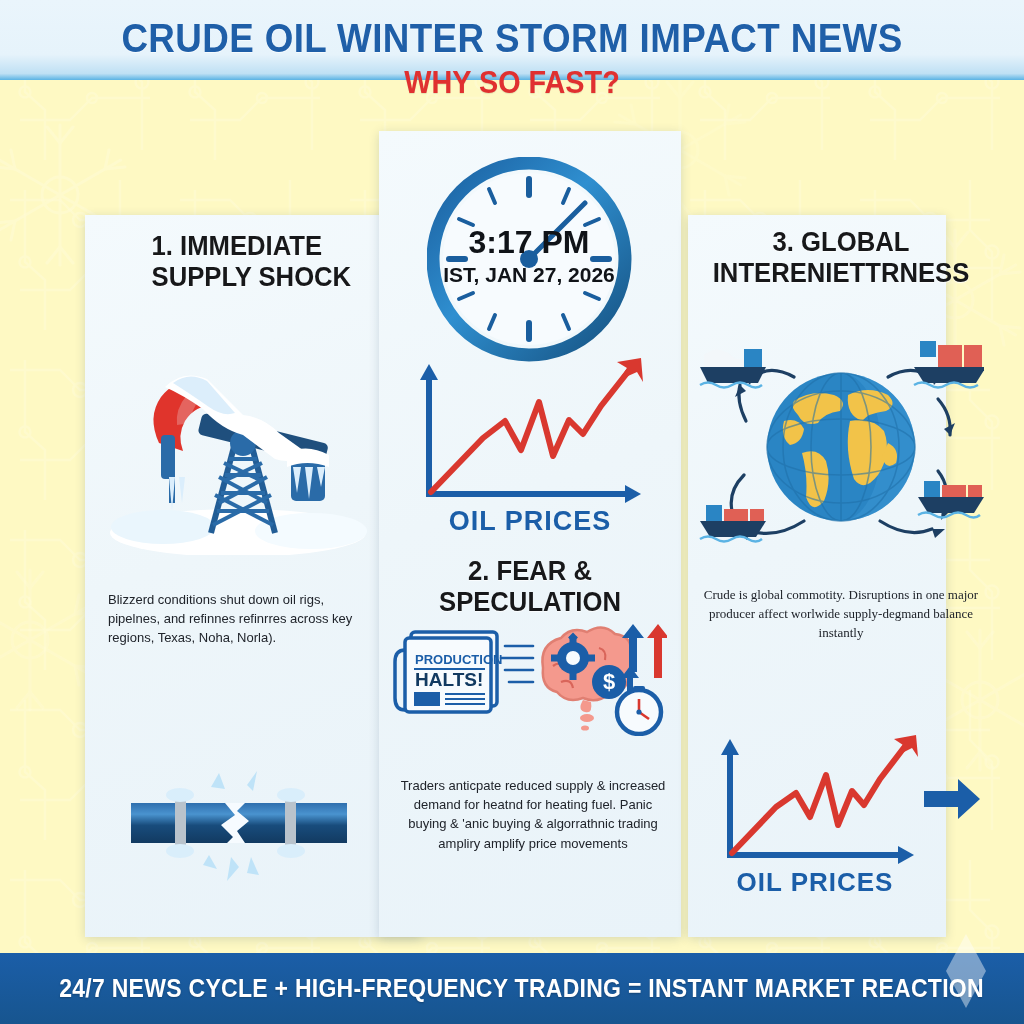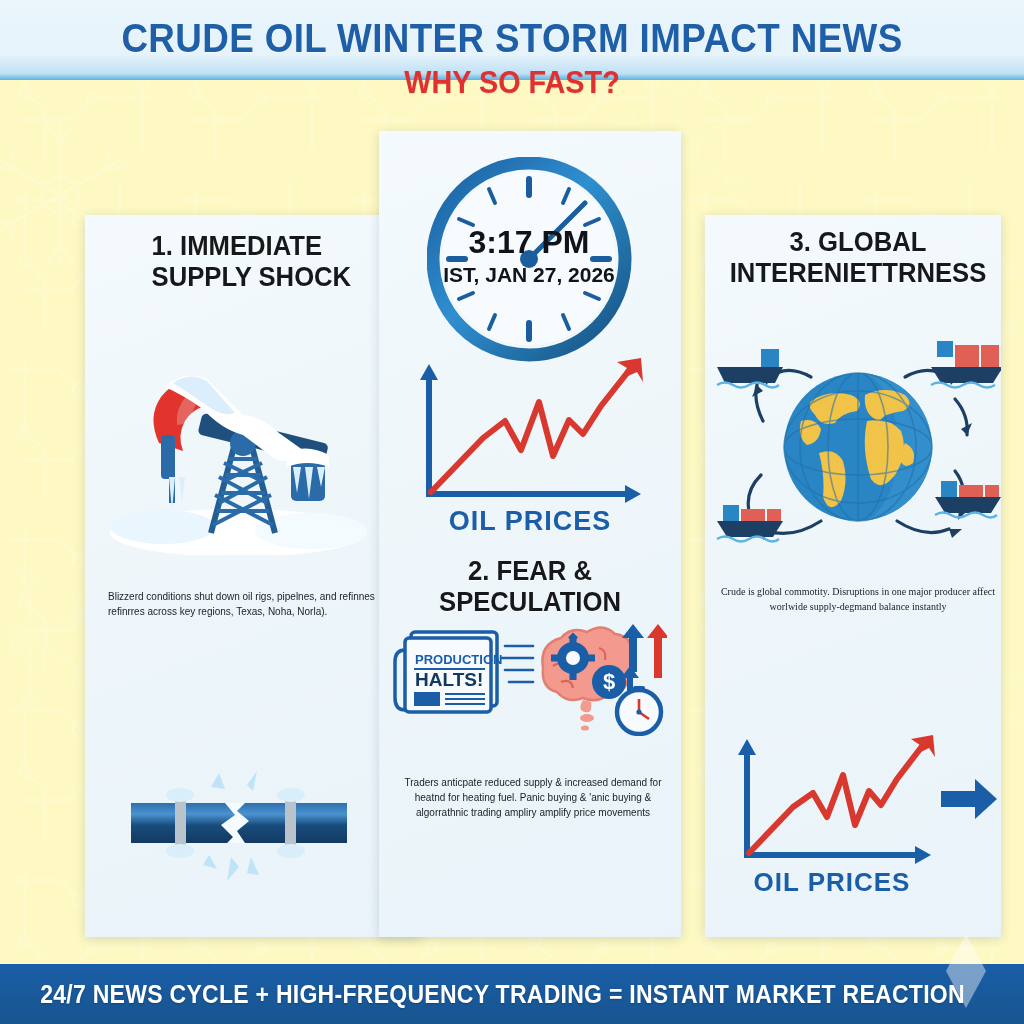--- a/index.html
+++ b/index.html
@@ -49,35 +49,35 @@
     white-space: nowrap;
   }
   
   .panel {
     position: absolute;
     background: linear-gradient(160deg,#f4fafd 0%, #eef6fa 45%, #e9f3f9 100%);
     box-shadow: 0 2px 10px rgba(10,50,90,.16);
   }
   #panel-left   { left: 37px;  top: 215px; width: 336px;  height: 722px; margin-left: 48px; }
   #panel-center { left: 363px; top: 131px; width: 302px;  height: 806px; margin-left: 16px; }
-  #panel-right  { left: 705px; top: 215px; width: 296px;  height: 722px; }
+  #panel-right  { left: 688px; top: 215px; width: 258px;  height: 722px; }
 
   .panel-heading {
     font-family: "Liberation Sans Narrow", "Liberation Sans", sans-serif;
     font-weight: 700;
     font-size: 27px;
     color: #17181a;
     line-height: 1.14;
     text-align: center;
     transform: scaleX(.95);
     text-shadow: 0 1px 1px rgba(255,255,255,.8);
   }
   .panel-body {
     font-family: "Liberation Sans", sans-serif;
-    font-size: 10px;
+    font-size: 13px;
     color: #20242b;
     line-height: 1.48;
   }
   
   #left-heading { position:absolute; left:10px; top:16px; width:287px; text-align:left; padding-left:52px; box-sizing:border-box; }
   #left-art     { position:absolute; left:18px; top:110px; width:270px; height:230px; }
   #left-body    { position:absolute; left:23px; top:375px; width:268px; text-align:left; }
   #left-pipe    { position:absolute; left:22px; top:556px; width:265px; height:120px; }
   
   #clock-wrap   { position:absolute; left:48px; top:26px; width:205px; height:205px; }
@@ -85,23 +85,23 @@
   #center-heading { position:absolute; left:0; top:425px; width:302px; }
   #center-icons { position:absolute; left:14px; top:485px; width:274px; height:120px; }
   #center-body  { position:absolute; left:20px; top:645px; width:268px; text-align:center; }
   
   #right-heading { position:absolute; left:6px; top:12px; width:294px; }
   #right-globe   { position:absolute; left:10px; top:110px; width:286px; height:240px; }
   #right-body    { position:absolute; left:14px; top:370px; width:278px; text-align:center;font-family:Liberation Serif, serif; }
   #right-chart   { position:absolute; left:14px; top:510px; width:282px; height:175px; }
   
   .banner {
-    position: absolute; left: 0; bottom: 0; width: 1024px; height: 60px;
+    position: absolute; left: 0; bottom: 0; width: 1024px; height: 71px;
     background: linear-gradient(180deg,#1b5ea8 0%, #17558f 100%);
-    display: flex; align-items: center; justify-content: flex-start;
+    display: flex; align-items: center; justify-content: flex-end;
   }
   .banner-text {
     font-family: "Liberation Sans Narrow", "Liberation Sans", sans-serif;
     font-weight: 700; font-size: 25px; color: #ffffff;
     letter-spacing: .3px; transform: scaleX(.92); white-space: nowrap;
     text-shadow: 0 1px 2px rgba(0,0,0,.25);
   }
   .banner-diamond {
     position: absolute; right: 38px; bottom: 16px;
     width: 40px; height: 74px;

